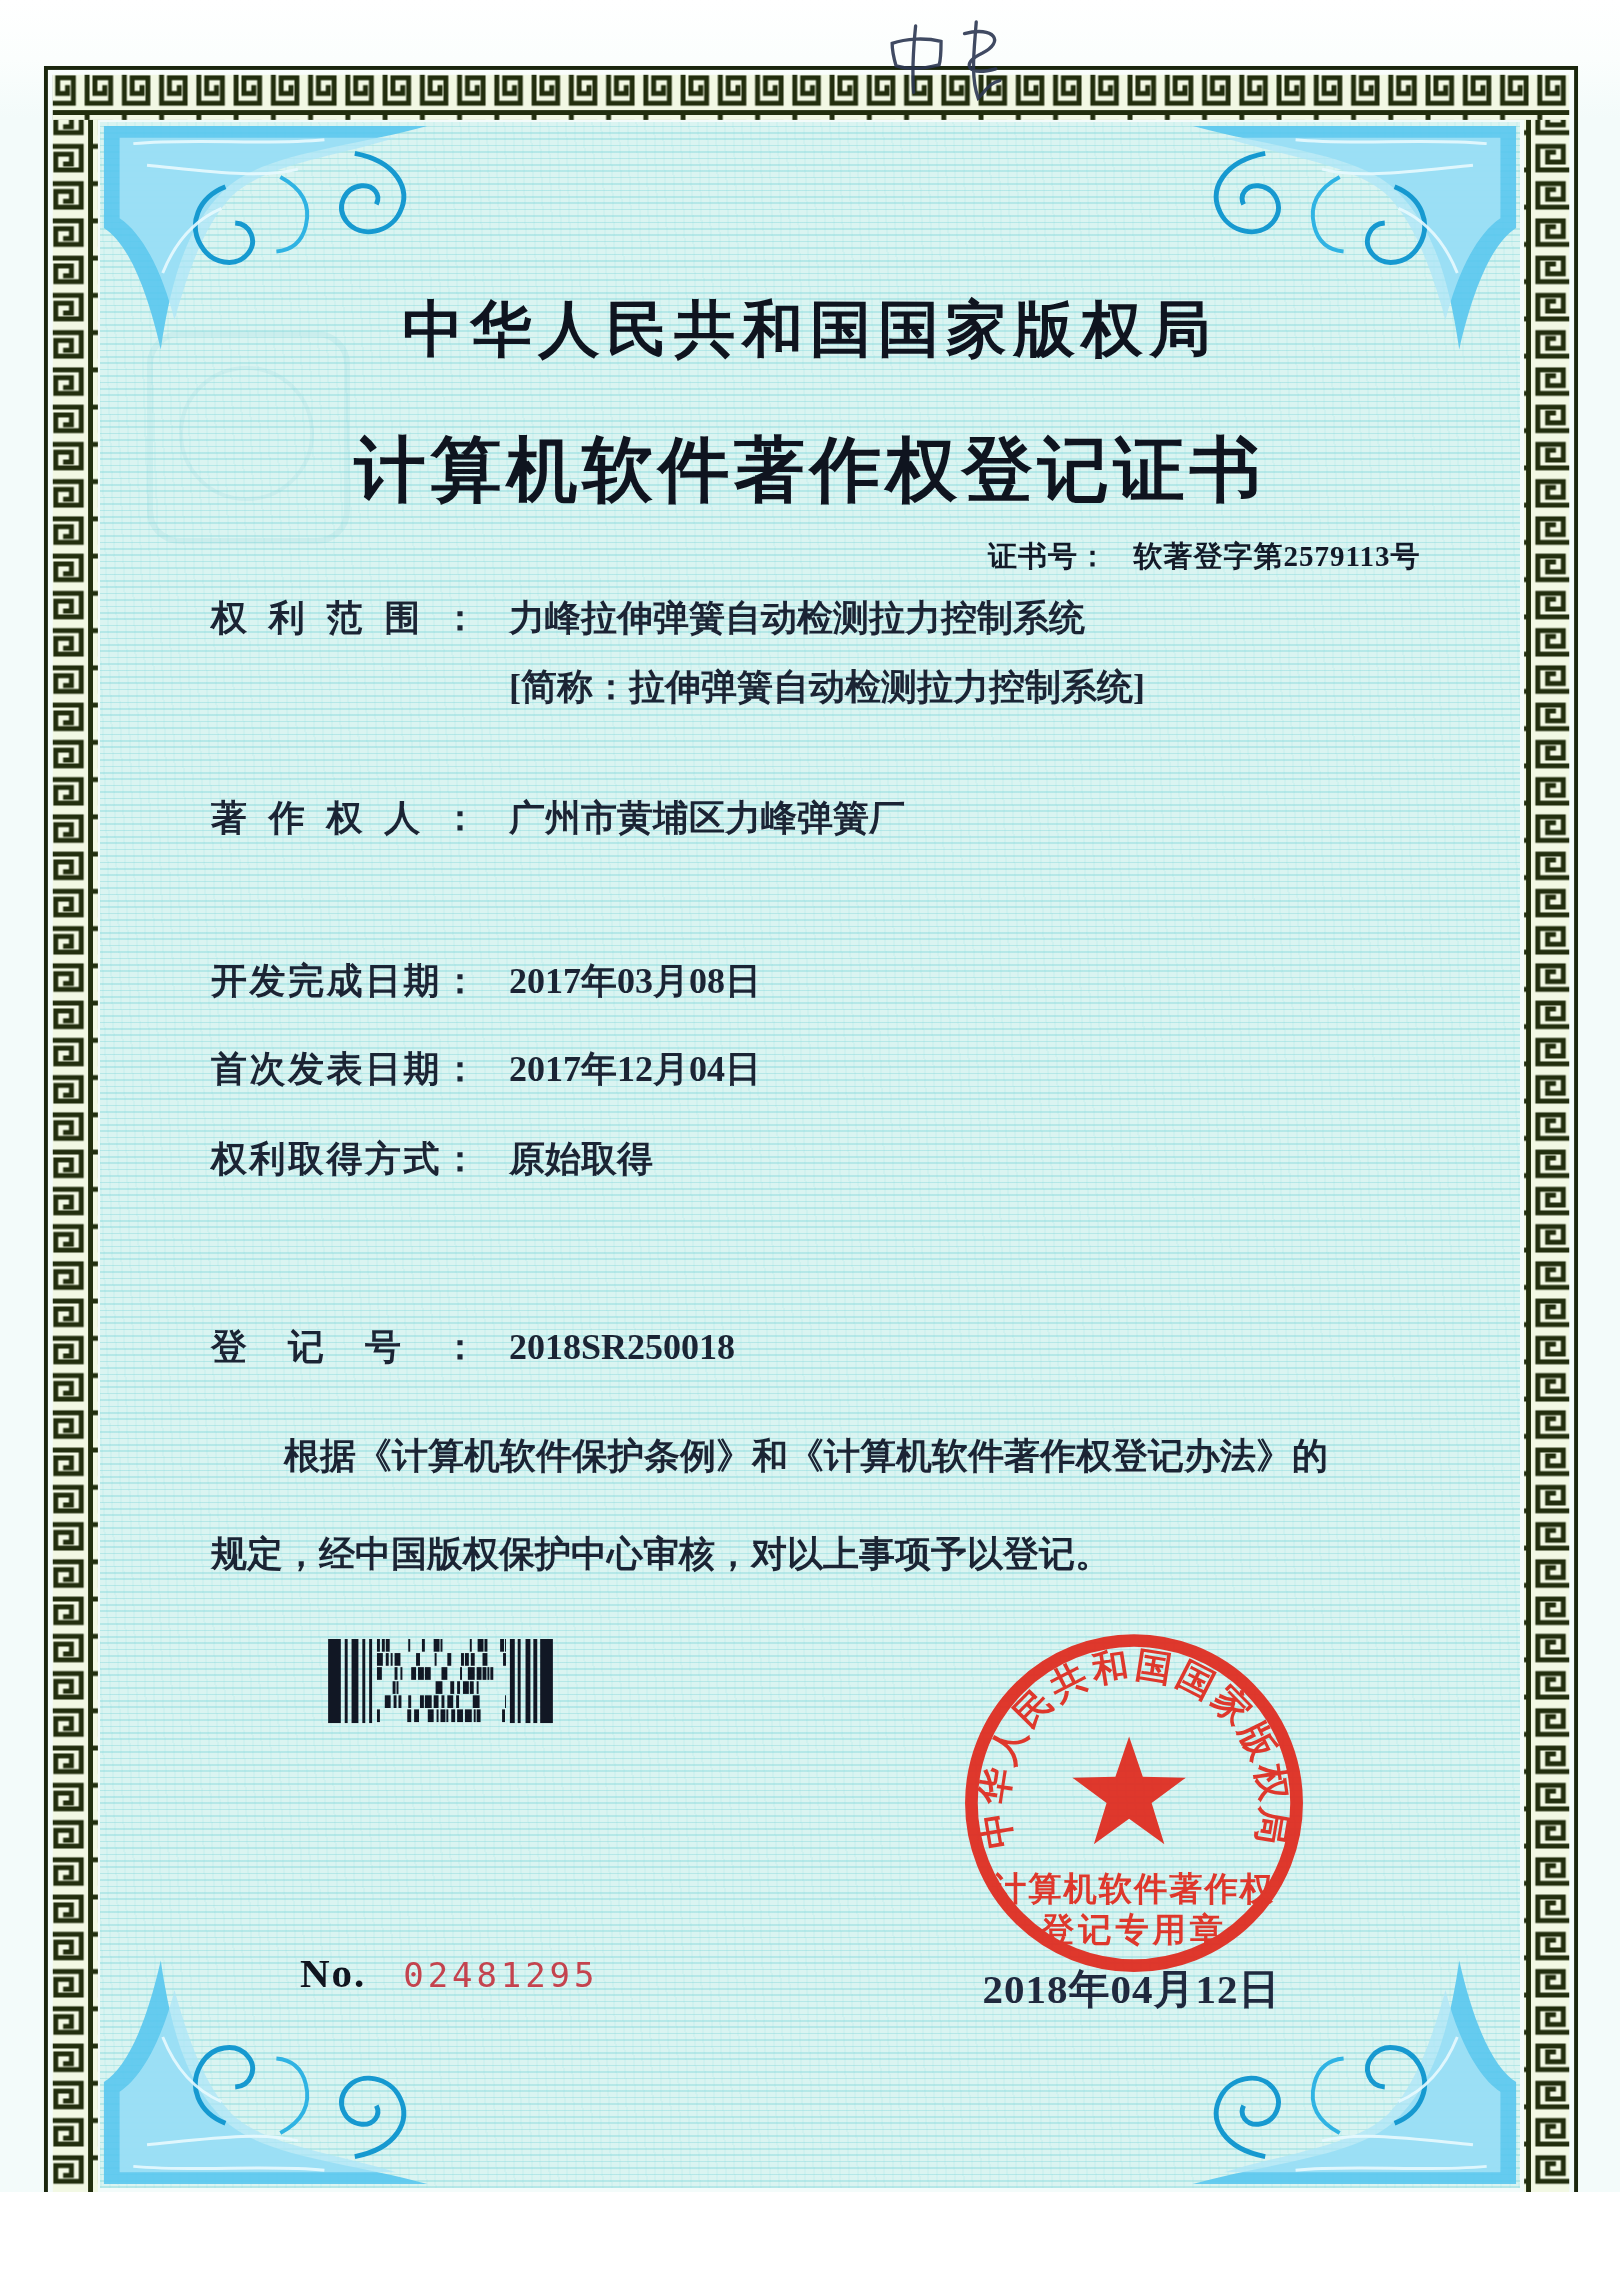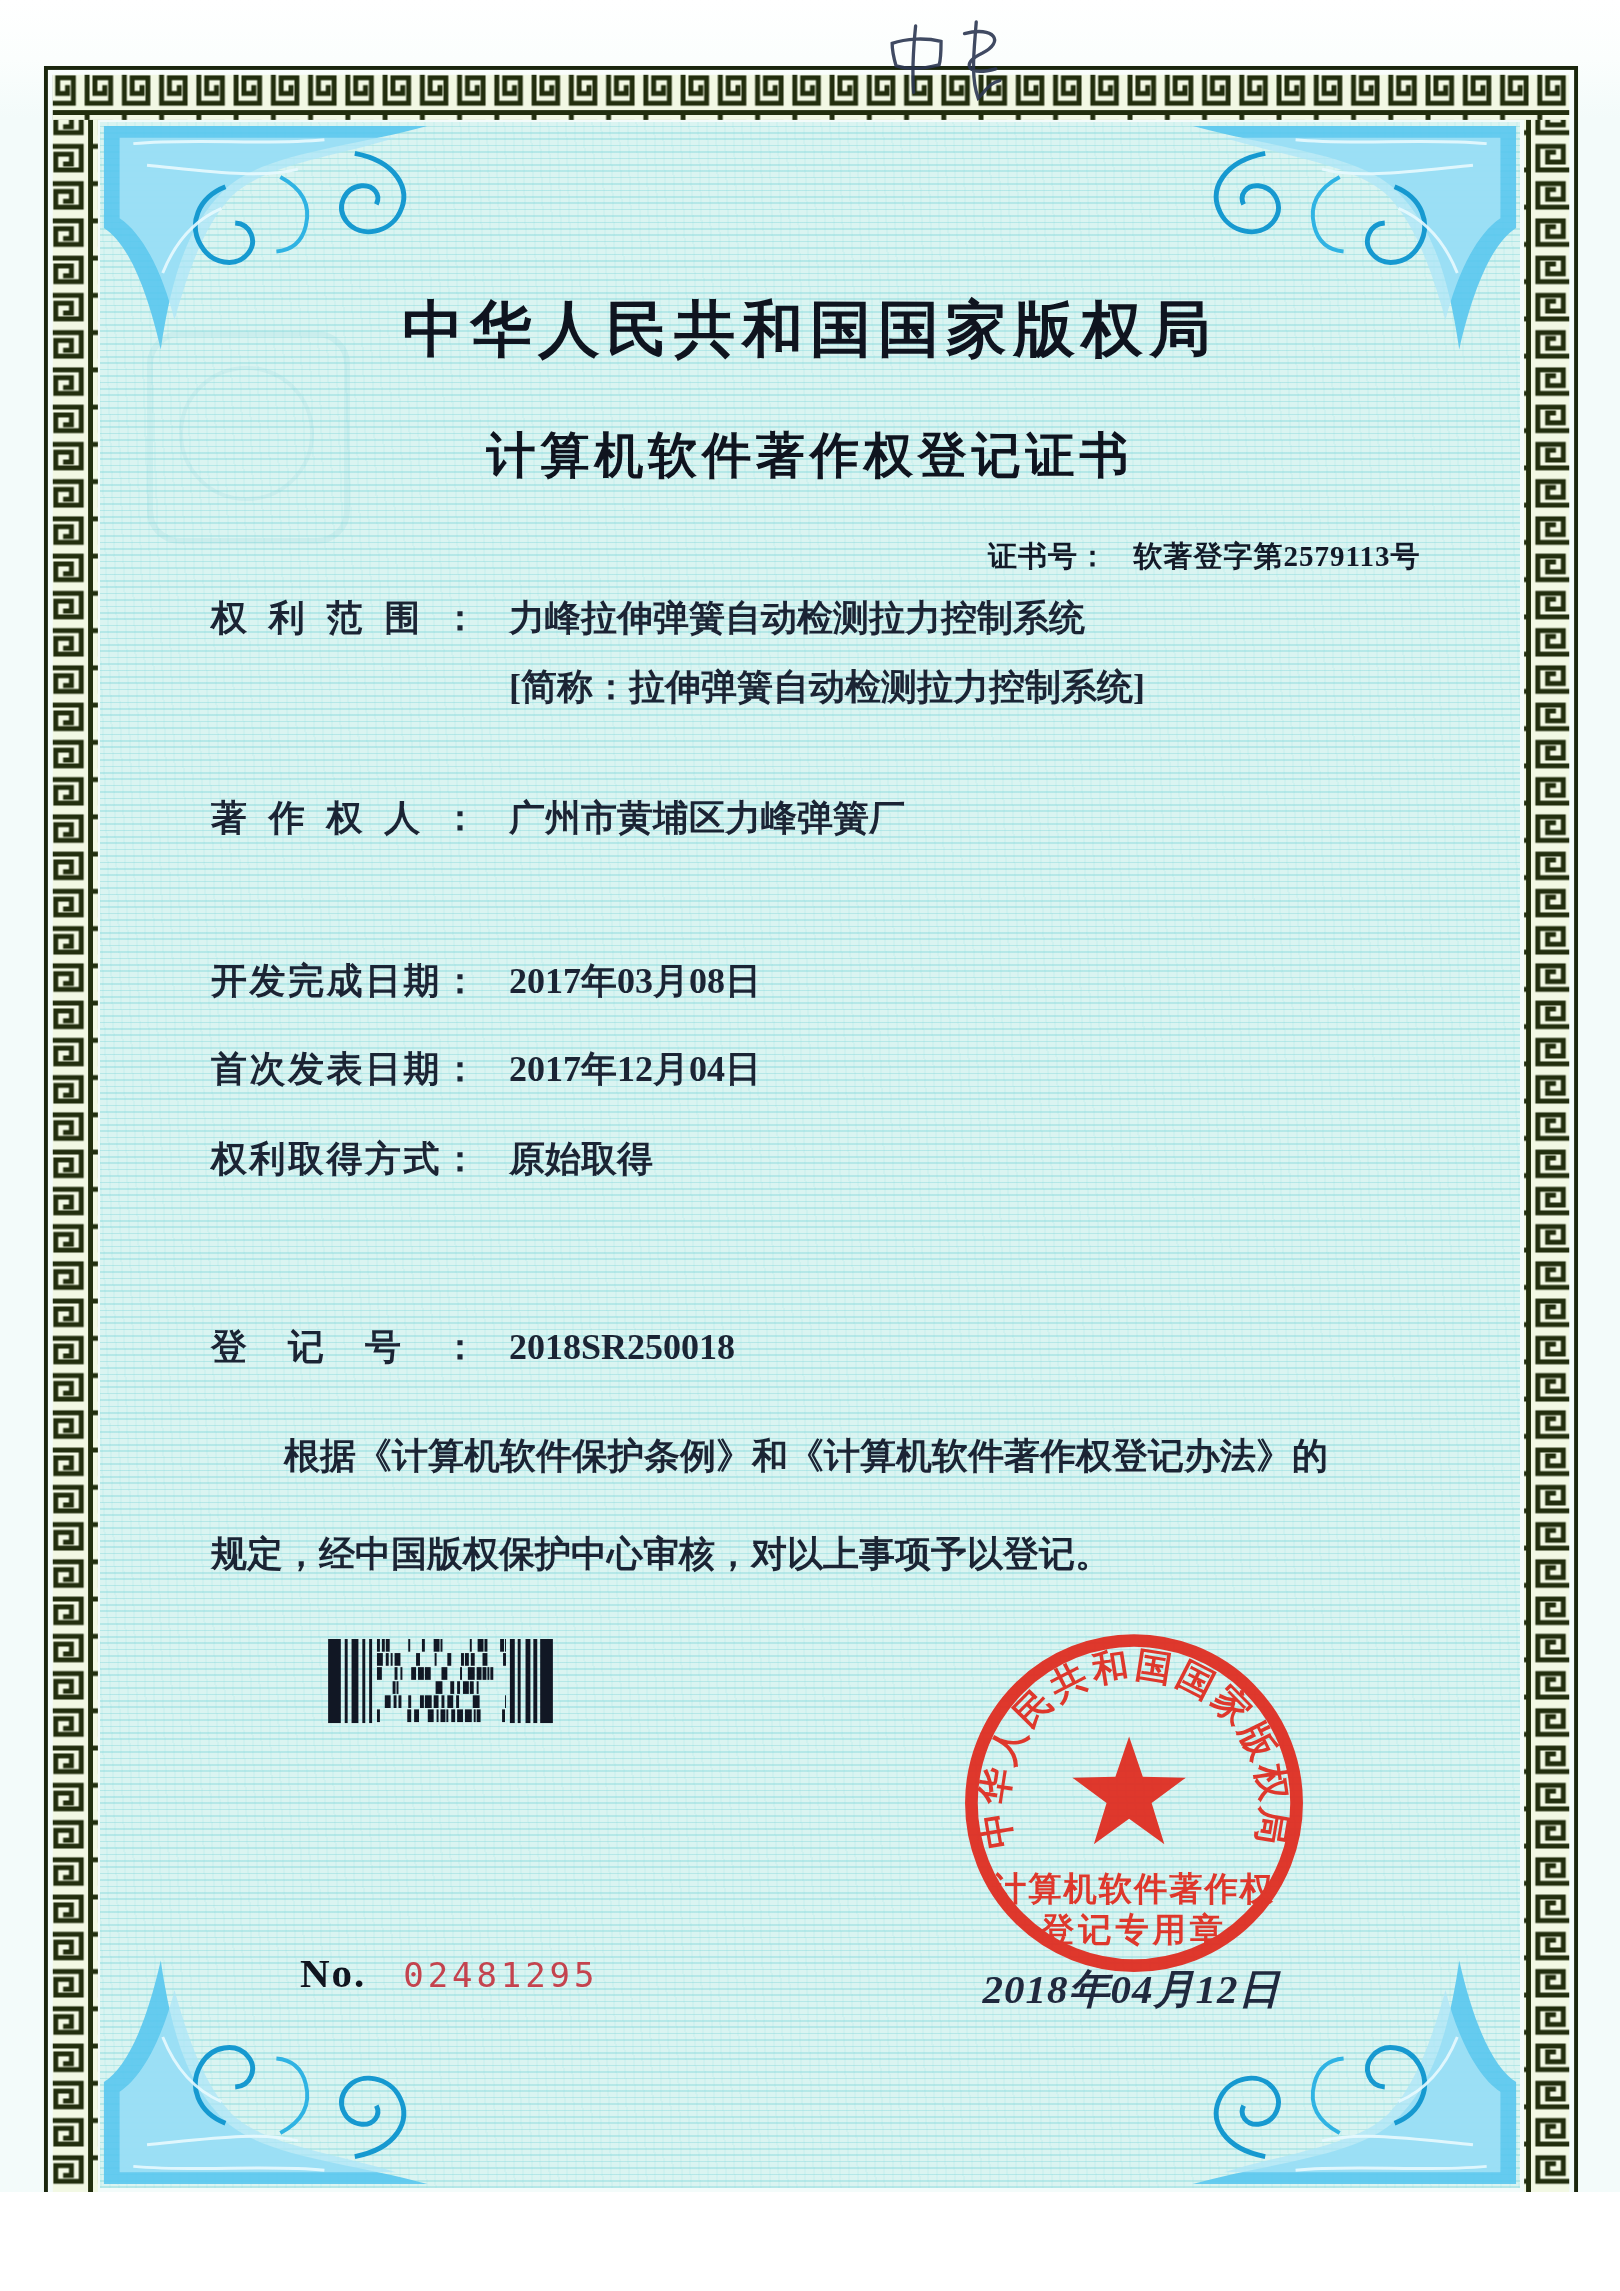--- a/index.html
+++ b/index.html
@@ -19,21 +19,21 @@
   .frame-svg,.scroll-svg,.seal-svg,.hand-svg,.barcode-box{position:absolute;pointer-events:none;}
   .frame-svg{left:43px;top:65px;}
   .scroll-svg{left:100px;top:122px;}
   
   .authority{
     position:absolute;left:0;right:0;top:289px;text-align:center;
     font-size:61px;font-weight:bold;letter-spacing:6.9px;color:#0f141f;
   }
   .cert-title{
     position:absolute;left:0;right:0;top:423px;text-align:center;
-    font-size:49px;font-weight:bold;letter-spacing:4.9px;color:#0f141f;
+    font-size:71px;font-weight:bold;letter-spacing:4.9px;color:#0f141f;
   }
   .cert-no{
     position:absolute;left:988px;top:537px;font-size:29px;font-weight:bold;
     color:#131a28;letter-spacing:1px;white-space:nowrap;
   }
   .cert-no .val{margin-left:25.5px;}
   
   .field-row{position:absolute;left:211px;display:flex;align-items:flex-start;font-size:36px;font-weight:bold;color:#1b2434;}
   .flabel{width:267px;display:inline-block;text-align:justify;text-align-last:justify;line-height:45px;white-space:normal;}
   .fval{margin-left:31px;line-height:45px;white-space:nowrap;}
@@ -42,21 +42,21 @@
   
   .statement{position:absolute;left:211px;top:1433px;width:1166px;font-size:36px;font-weight:bold;color:#1b2434;}
   .statement .s1{text-indent:73px;line-height:47px;}
   .statement .s2{margin-top:51px;line-height:47px;}
   
   .barcode-box{left:328px;top:1639px;width:225px;height:86px;}
   
   .seal-svg{left:943px;top:1617px;}
   .seal-date{
     position:absolute;left:965px;top:1962px;width:333px;text-align:center;
-    font-size:41px;font-weight:bold;color:#20293e;letter-spacing:1px;font-style:italic;
+    font-size:41px;font-weight:bold;color:#20293e;letter-spacing:1px;
   }
   
   .serial{position:absolute;left:281px;top:1949px;white-space:nowrap;}
   .serial .no-label{font-size:41px;font-weight:bold;color:#10151f;letter-spacing:2px;margin-left:19px;}
   .serial .no-value{
     margin-left:37px;font-size:34px;color:#c4434e;letter-spacing:3.9px;
     font-family:"DejaVu Sans Mono","Liberation Mono",monospace;
   }
   
   .ghost{

